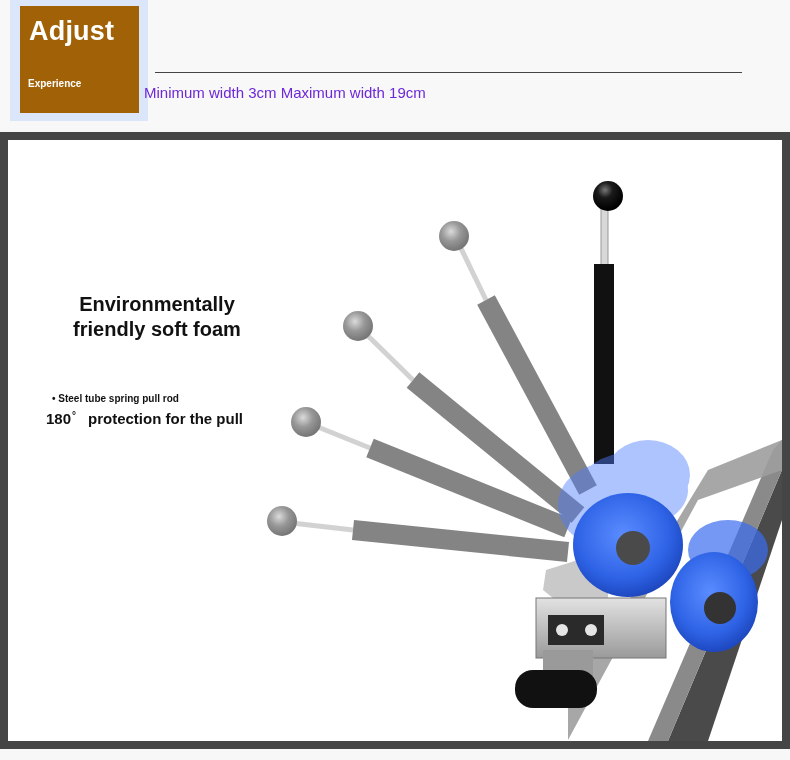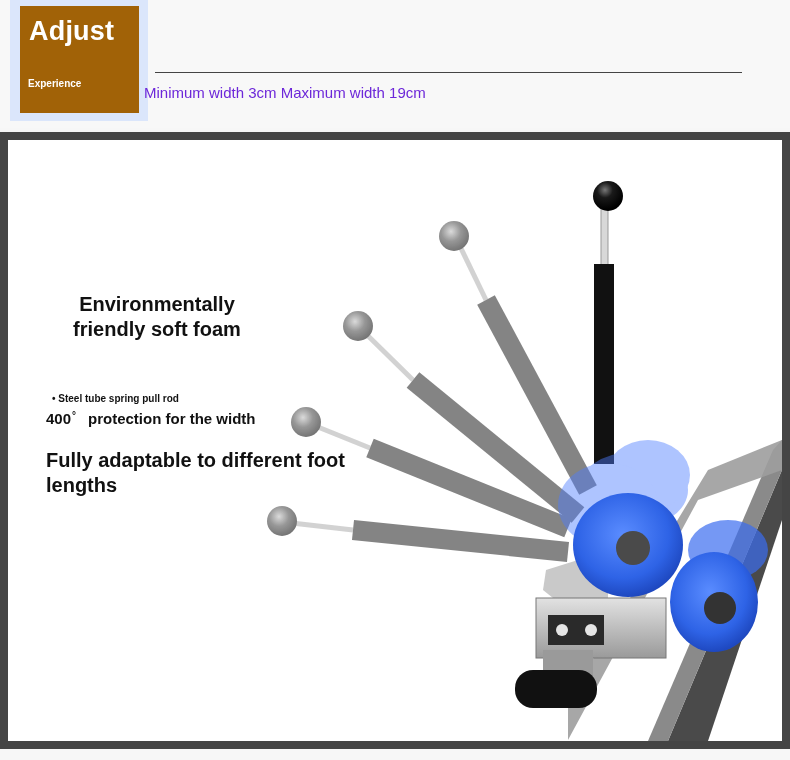--- a/index.html
+++ b/index.html
@@ -125,18 +125,17 @@
         <circle cx="712" cy="468" r="16" fill="#333"></circle>
       </g>
     </svg>
 
     <div class="feature f1">Environmentally friendly soft foam</div>
     <div class="feature f2">
       <span>•</span>
       <span>Steel tube spring pull rod</span>
     </div>
     <div class="feature f3">
-      <span>400</span><span class="deg">°</span><span>protection for the width</span>
+      <span>180</span><span class="deg">°</span><span>protection for the pull</span>
     </div>
-    <div class="feature f4">Fully adaptable to different foot lengths</div>
 
   </div>
 </div>
 
 </body></html>

